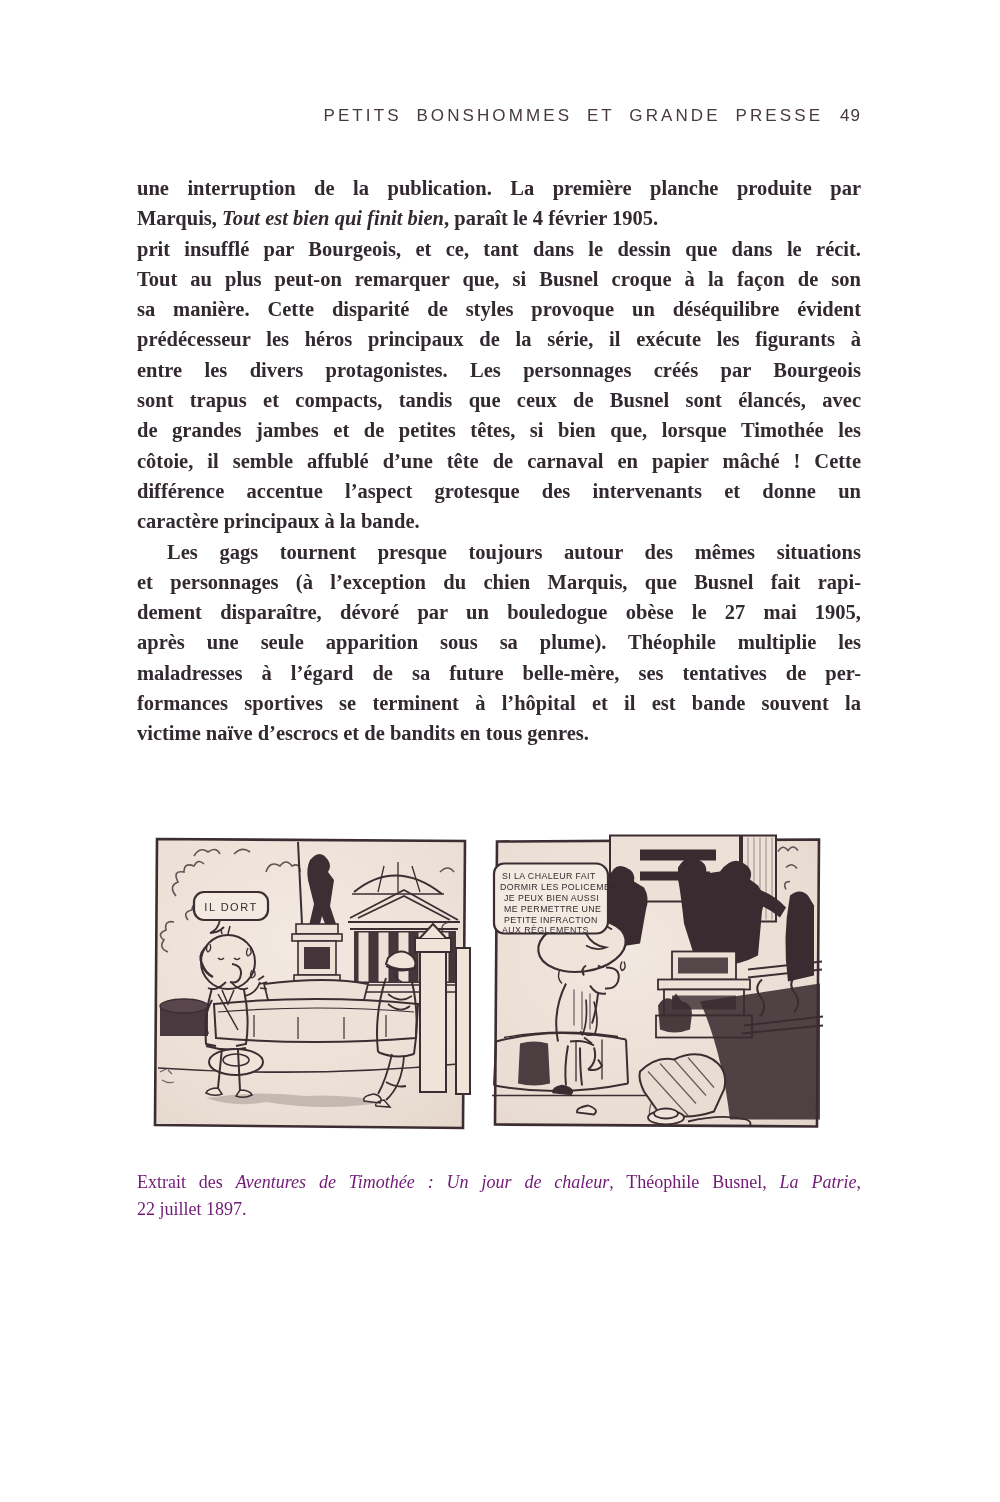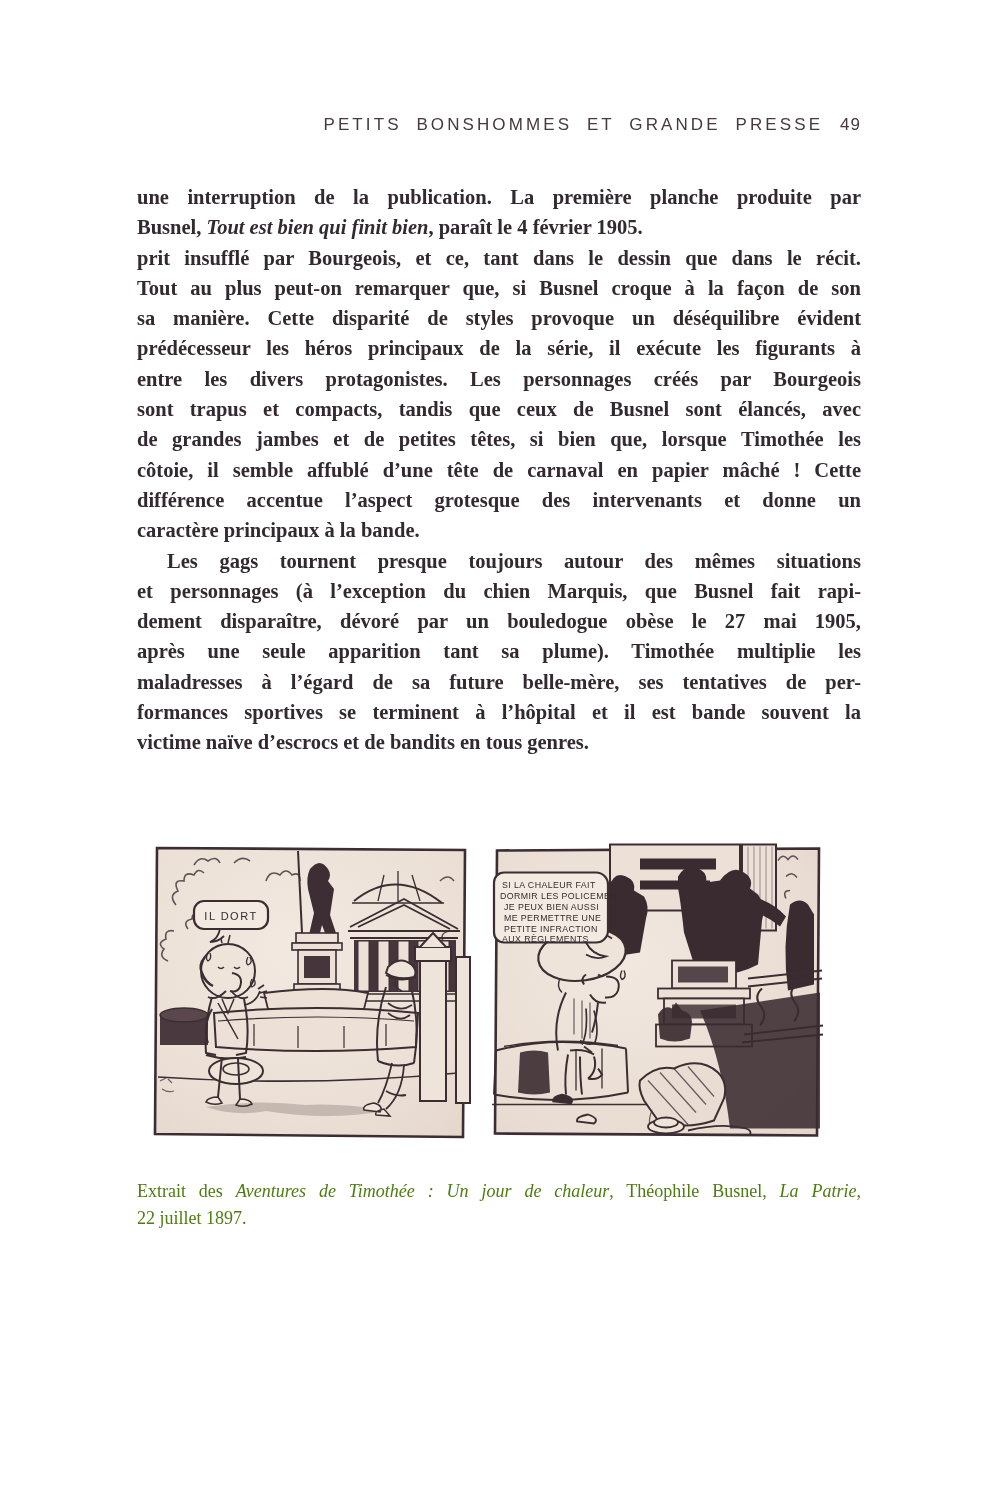--- a/index.html
+++ b/index.html
@@ -1,18 +1,18 @@
 <!DOCTYPE html>
 <html><head>
 <meta charset="utf-8">
 <style>
   html,body{margin:0;padding:0;background:#ffffff;}
   .page{
     position:relative;width:1000px;height:1314px;background:#ffffff;
-    font-family:"Liberation Serif",serif;color:#362b31;overflow:hidden;margin-top:9px;
+    font-family:"Liberation Serif",serif;color:#362b31;overflow:hidden;
   }
   
   .running-head{
     position:absolute;top:106px;left:137px;width:724px;
     display:flex;justify-content:flex-end;align-items:baseline;gap:17px;
     font-family:"Liberation Sans",sans-serif;font-size:17px;
     letter-spacing:3.1px;word-spacing:7px;color:#46393f;
   }
   .running-head .pagenum{letter-spacing:1px;word-spacing:0;}
   
@@ -23,55 +23,55 @@
   }
   .bodyline.lastline{text-align-last:left;}
   .bodyline.indent{padding-left:30px;}
   i{font-style:italic;}
   
   .comic-strip{position:absolute;top:832px;left:148px;display:flex;gap:16px;}
   .panel{display:block;}
   
   .caption{position:absolute;top:1169px;left:137px;width:724px;}
   .caption-line{
-    font-size:18px;line-height:26.5px;white-space:nowrap;color:#4d7c0f;
+    font-size:18px;line-height:26.5px;white-space:nowrap;color:#701a75;
     text-align:justify;text-align-last:justify;
   }
   .caption-line:last-child{text-align-last:left;}
   .bubble-text{
     font-family:"Liberation Sans",sans-serif;fill:#352a2f;
   }
 </style>
 </head>
 <body>
 
 <div class="page">
 
   <div class="running-head">
     <span>PETITS BONSHOMMES ET GRANDE PRESSE</span>
     <span class="pagenum">49</span>
   </div>
 
   <div class="body-text">
       <div class="bodyline"><span>une interruption de la publication. La première planche produite par</span></div>
-      <div class="bodyline lastline"><span>Busnel, </span><i>Tout est bien qui finit bien</i><span>, paraît le 4 février 1905.</span></div>
+      <div class="bodyline lastline"><span>Marquis, </span><i>Tout est bien qui finit bien</i><span>, paraît le 4 février 1905.</span></div>
       <div class="bodyline"><span>prit insufflé par Bourgeois, et ce, tant dans le dessin que dans le récit.</span></div>
       <div class="bodyline"><span>Tout au plus peut-on remarquer que, si Busnel croque à la façon de son</span></div>
       <div class="bodyline"><span>sa manière. Cette disparité de styles provoque un déséquilibre évident</span></div>
       <div class="bodyline"><span>prédécesseur les héros principaux de la série, il exécute les figurants à</span></div>
       <div class="bodyline"><span>entre les divers protagonistes. Les personnages créés par Bourgeois</span></div>
       <div class="bodyline"><span>sont trapus et compacts, tandis que ceux de Busnel sont élancés, avec</span></div>
       <div class="bodyline"><span>de grandes jambes et de petites têtes, si bien que, lorsque Timothée les</span></div>
       <div class="bodyline"><span>côtoie, il semble affublé d’une tête de carnaval en papier mâché ! Cette</span></div>
       <div class="bodyline"><span>différence accentue l’aspect grotesque des intervenants et donne un</span></div>
       <div class="bodyline lastline"><span>caractère principaux à la bande.</span></div>
       <div class="bodyline indent"><span>Les gags tournent presque toujours autour des mêmes situations</span></div>
       <div class="bodyline"><span>et personnages (à l’exception du chien Marquis, que Busnel fait rapi-</span></div>
       <div class="bodyline"><span>dement disparaître, dévoré par un bouledogue obèse le 27 mai 1905,</span></div>
-      <div class="bodyline"><span>après une seule apparition tant sa plume). Timothée multiplie les</span></div>
+      <div class="bodyline"><span>après une seule apparition sous sa plume). Théophile multiplie les</span></div>
       <div class="bodyline"><span>maladresses à l’égard de sa future belle-mère, ses tentatives de per-</span></div>
       <div class="bodyline"><span>formances sportives se terminent à l’hôpital et il est bande souvent la</span></div>
       <div class="bodyline lastline"><span>victime naïve d’escrocs et de bandits en tous genres.</span></div>
     </div>
 
   <div class="comic-strip">
 
     <svg class="panel" width="326" height="303" viewBox="0 0 326 303">
       <defs>
         <radialGradient id="p1paper" cx="45%" cy="35%" r="85%">

